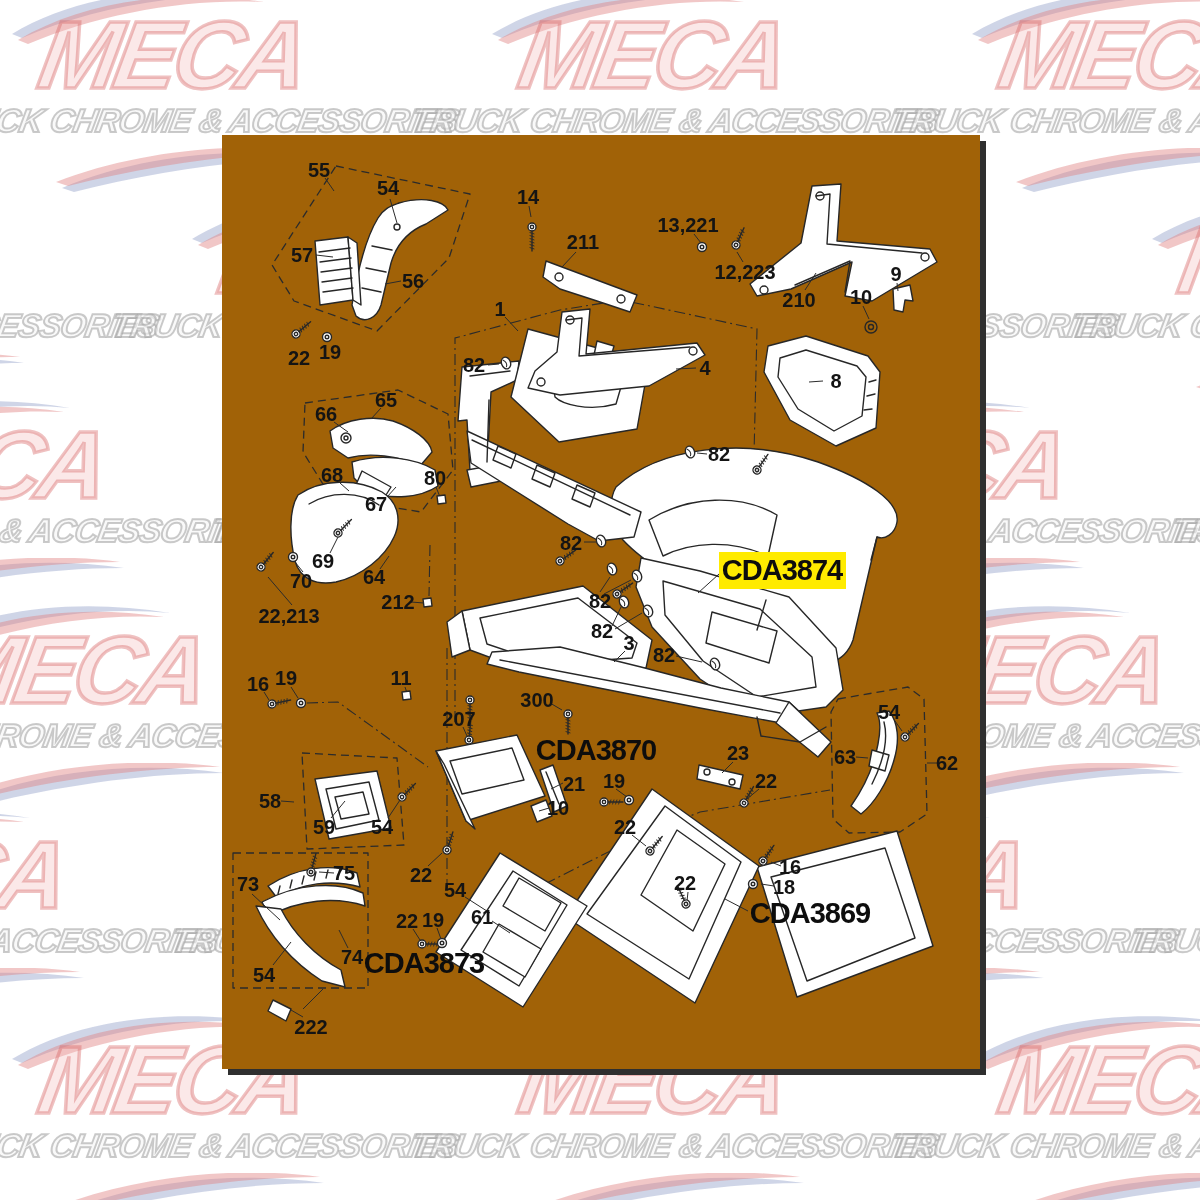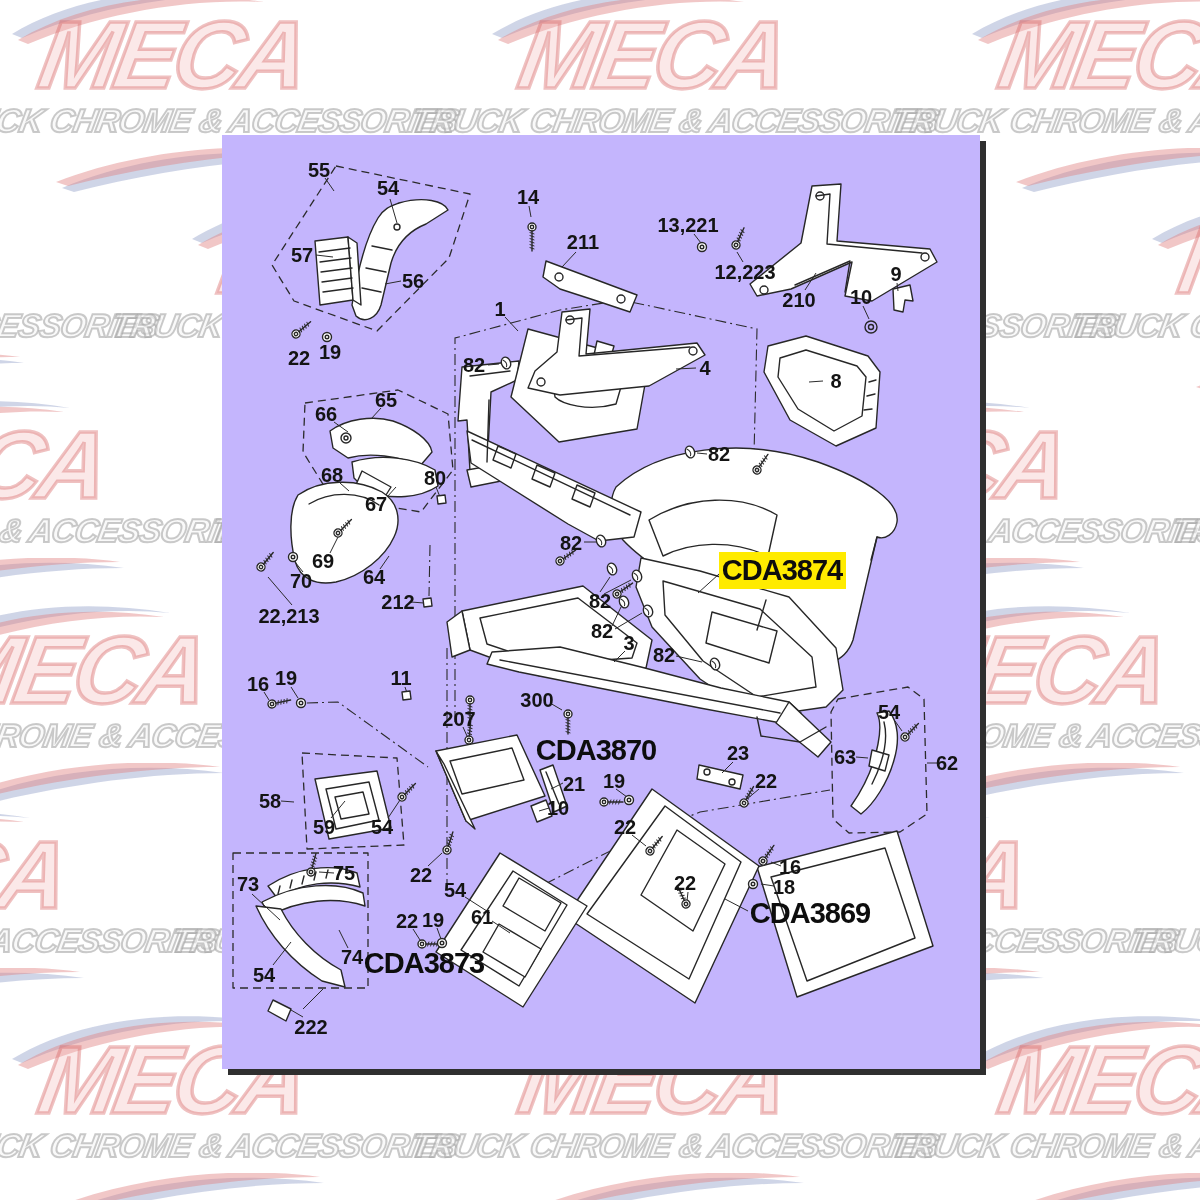--- a/index.html
+++ b/index.html
@@ -10,21 +10,21 @@
   .wm-meca{position:absolute;left:0;top:26px;width:440px;text-align:center;
     font-style:italic;font-weight:900;font-size:96px;line-height:0.9;letter-spacing:-5px;
     transform:skewX(-10deg);
     color:rgba(242,180,180,0.30);-webkit-text-stroke:3.5px rgba(214,100,100,0.40);}
   .wm-tag{position:absolute;left:-20px;top:118px;width:480px;text-align:center;white-space:nowrap;
     font-style:italic;font-weight:900;font-size:33px;line-height:1;letter-spacing:-1px;
     transform:skewX(-10deg);
     color:rgba(244,244,244,0.55);-webkit-text-stroke:2px rgba(158,158,158,0.55);}
   .wm svg{position:absolute;}
   
-  #panel{position:absolute;left:222px;top:135px;width:758px;height:934px;background:#c4b5fd;
+  #panel{position:absolute;left:222px;top:135px;width:758px;height:934px;background:#a16207;
     z-index:1;box-shadow:6px 6px 0 0 #2f2f2f;}
   #diagram{display:block;}
   
   .ln{fill:none;stroke:#272727;stroke-width:1.4;stroke-linejoin:round;stroke-linecap:round;}
   .fw{fill:#ffffff;stroke:#272727;stroke-width:1.4;stroke-linejoin:round;}
   .dash{fill:none;stroke:#2b2b2b;stroke-width:1.3;stroke-dasharray:8 5;stroke-linejoin:round;}
   .ddot{fill:none;stroke:#2b2b2b;stroke-width:1.1;stroke-dasharray:11 4 2 4;}
   .thin{fill:none;stroke:#2b2b2b;stroke-width:1;}
   .num{font-family:"Liberation Sans",sans-serif;font-size:20px;font-weight:600;fill:#141414;}
   .part{font-family:"Liberation Sans",sans-serif;font-size:29px;font-weight:700;

